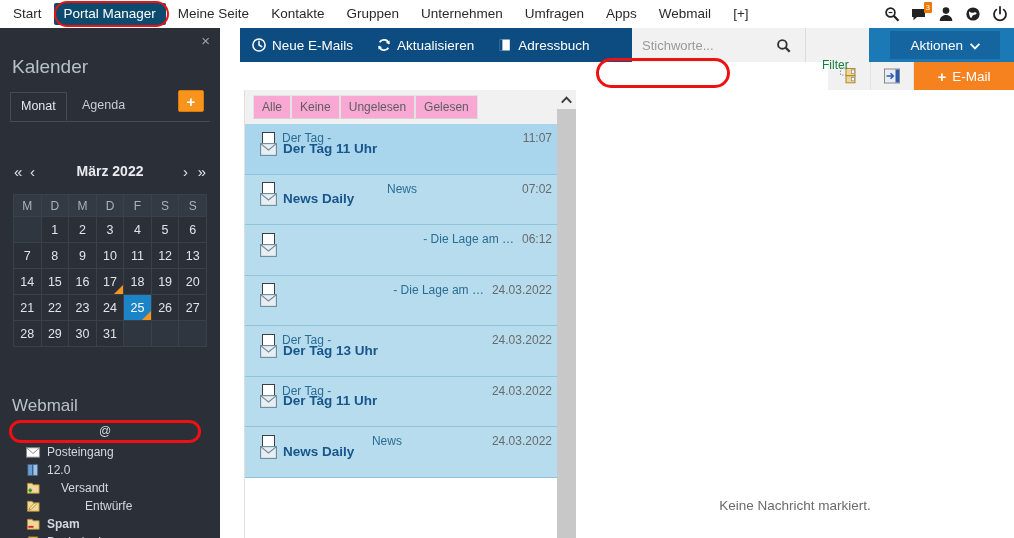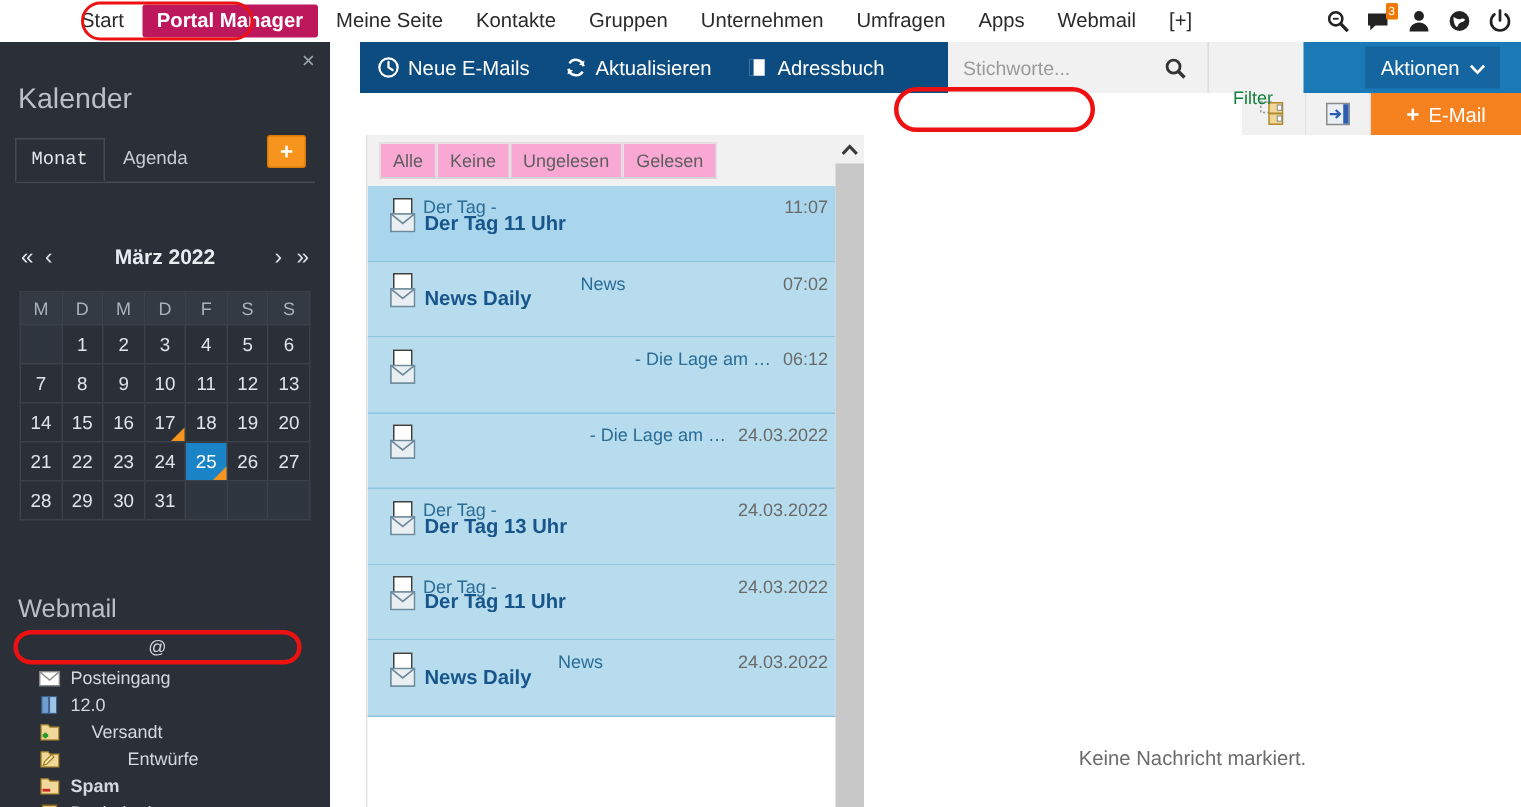--- a/index.html
+++ b/index.html
@@ -17,22 +17,22 @@
     position: absolute; left: 0; top: 0; width: 1014px; height: 28px;
     background: #ffffff;
     display: flex; align-items: center;
   }
   .nav-item {
     font-size: 13.5px; color: #2a2a2a;
     padding: 4px 10px; margin: 0 1px;
     white-space: nowrap; cursor: pointer; line-height: 1;
   }
   .nav-item.active {
-    background: #be185d; color: #ffffff;
-    border-radius: 2px; font-weight: bold;
+    background: #0c4a6e; color: #ffffff;
+    border-radius: 2px; font-weight: normal;
   }
   
   #ann-portal {
     position: absolute; left: 54px; top: 1px;
     width: 115px; height: 26px;
     border: 2.5px solid #ee1111; border-radius: 13px/13px;
     pointer-events: none; z-index: 40;
   }
   #topnav-icons {
     position: absolute; right: 6px; top: 0; height: 28px;
@@ -66,21 +66,21 @@
   #sb-tabs {
     position: absolute; left: 10px; top: 64px; width: 200px; height: 30px;
     border-bottom: 1px solid #454b55;
   }
   .sb-tab {
     position: absolute; top: 0; font-size: 12.5px; color: #c6ccd4;
     padding: 6px 10px 7px 10px; cursor: pointer;
   }
   .sb-tab.active {
     border: 1px solid #454b55; border-bottom: 1px solid #2b3038;
-    background: #2b3038; color: #e4e8ed; font-family: Liberation Mono, monospace;
+    background: #2b3038; color: #e4e8ed;
   }
   #tab-monat { left: 0; }
   #tab-agenda { left: 62px; }
   #sb-add {
     position: absolute; right: 16px; top: 62px;
     width: 26px; height: 22px; background: #f7941e;
     border: 1px solid #d97b06; border-radius: 2px;
     color: #fff; font-size: 15px; font-weight: bold;
     display: flex; align-items: center; justify-content: center;
     cursor: pointer; line-height: 1;
@@ -186,21 +186,21 @@
     width: 44px; height: 34px; display: flex; align-items: center;
     justify-content: center; cursor: pointer;
     border-right: 1px solid #dcdcdc;
   }
   #filter-label {
     padding: 0 20px 0 16px; font-size: 12px; color: #15803d; cursor: pointer;
     height: 34px; display: flex; align-items: center; margin-top: 40px;
   }
   #aktionen-btn {
     position: absolute; right: 14px; top: 3px; z-index: 5;
-    height: 28px; padding: 0 10px;
+    height: 28px; padding: 0 20px;
     background: #1565a0; color: #fff; font-size: 13.5px;
     display: flex; align-items: center; gap: 7px;
     border-radius: 0; cursor: pointer;
   }
   
   #ann-aktual {
     position: absolute; left: 376px; top: 30px;
     width: 134px; height: 30px;
     border: 3px solid #ee1111; border-radius: 15px/15px;
     pointer-events: none; z-index: 45;
@@ -300,21 +300,21 @@
   }
   #readpane-msg {
     position: absolute; left: 0; right: 0; top: 408px;
     text-align: center; font-size: 13.5px; color: #6b6b6b;
   }
 </style>
 </head>
 <body>
 
 <div id="topnav">
-  <div id="nav-items" style="display:flex;align-items:center;padding-left:13px;position:relative;margin-left:30px;">
+  <div id="nav-items" style="display:flex;align-items:center;padding-left:2px;position:relative;">
       <div class="nav-item">Start</div>
       <div class="nav-item active">Portal Manager</div>
       <div class="nav-item">Meine Seite</div>
       <div class="nav-item">Kontakte</div>
       <div class="nav-item">Gruppen</div>
       <div class="nav-item">Unternehmen</div>
       <div class="nav-item">Umfragen</div>
       <div class="nav-item">Apps</div>
       <div class="nav-item">Webmail</div>
       <div class="nav-item">[+]</div>

